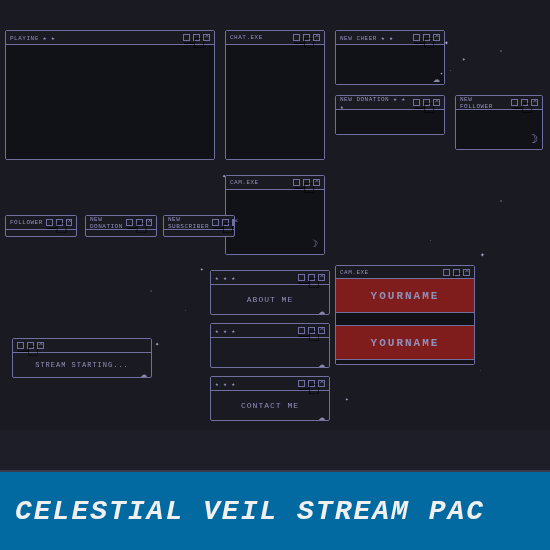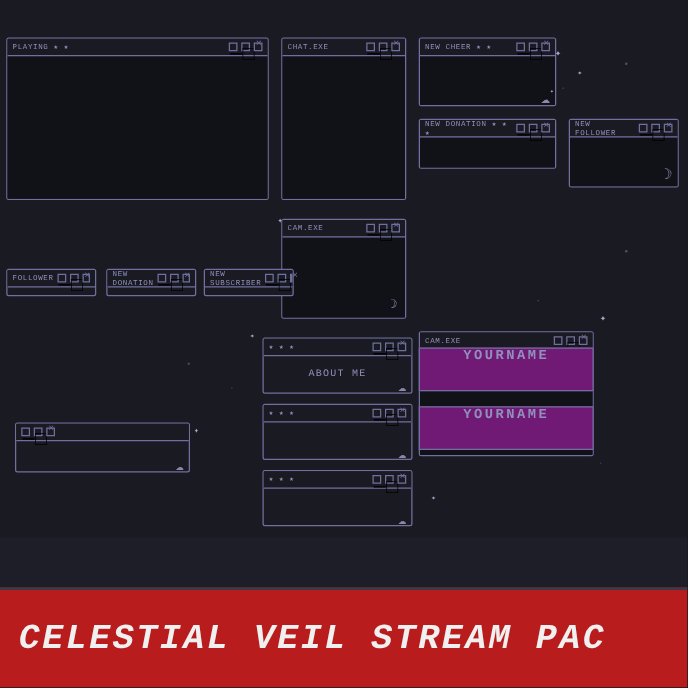--- a/index.html
+++ b/index.html
@@ -225,22 +225,23 @@
       top: 338px;
       left: 12px;
       width: 140px;
       height: 40px;
     }
 
     
     .name-panel {
       position: absolute;
       border: 1.5px solid #7070a0;
-      background: #701a75;
+      background: #7f1d1d;
       display: flex;
+      align-items: center;
       justify-content: center;
     }
 
     #name-panel-1 {
       top: 278px;
       left: 335px;
       width: 140px;
       height: 35px;
     }
 
@@ -259,21 +260,21 @@
       text-transform: uppercase;
     }
 
     
     .bottom-banner {
       position: absolute;
       bottom: 0;
       left: 0;
       width: 550px;
       height: 80px;
-      background: #b91c1c;
+      background: #0369a1;
       border-top: 2px solid #3a3a48;
       display: flex;
       align-items: center;
       padding-left: 15px;
     }
 
     .banner-title {
       font-size: 28px;
       font-weight: 900;
       color: #f0f0f0;
@@ -473,31 +474,33 @@
     </div>
 
     <div class="win-panel" id="panel-contact">
       <div class="win-titlebar">
         <span class="win-title three-stars">★ ★ ★</span>
         <span class="win-btn">─</span>
         <span class="win-btn">□</span>
         <span class="win-btn close-btn"></span>
       </div>
       <div class="win-inner-text" style="position:relative;">
+        <span class="info-label">CONTACT ME</span>
         <div class="cloud-deco" style="bottom:-3px;right:4px;font-size:11px;position:absolute;">☁</div>
       </div>
     </div>
 
     <div class="win-panel" id="panel-stream-starting">
       <div class="win-titlebar">
         <span class="win-btn">─</span>
         <span class="win-btn">□</span>
         <span class="win-btn close-btn"></span>
       </div>
       <div class="win-inner-text" style="position:relative;">
+        <span class="info-label" style="font-size:7px;">STREAM STARTING...</span>
         <div class="cloud-deco" style="bottom:-3px;right:4px;font-size:11px;position:absolute;">☁</div>
       </div>
     </div>
 
     <div class="name-panel" id="name-panel-1">
       <span class="name-text">YOURNAME</span>
     </div>
     <div class="name-panel" id="name-panel-2">
       <span class="name-text">YOURNAME</span>
     </div>

